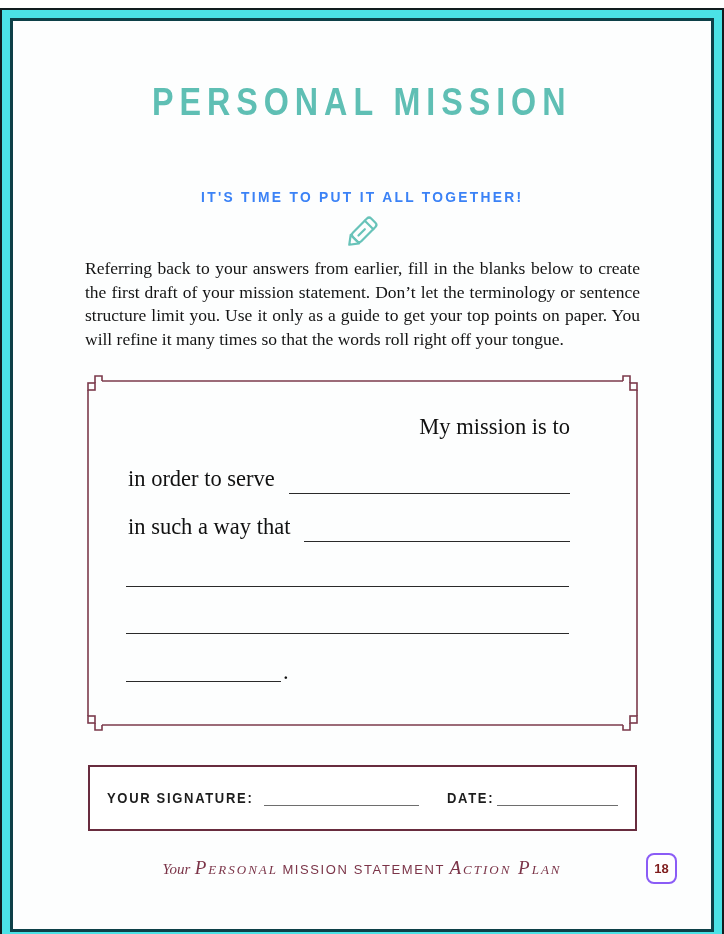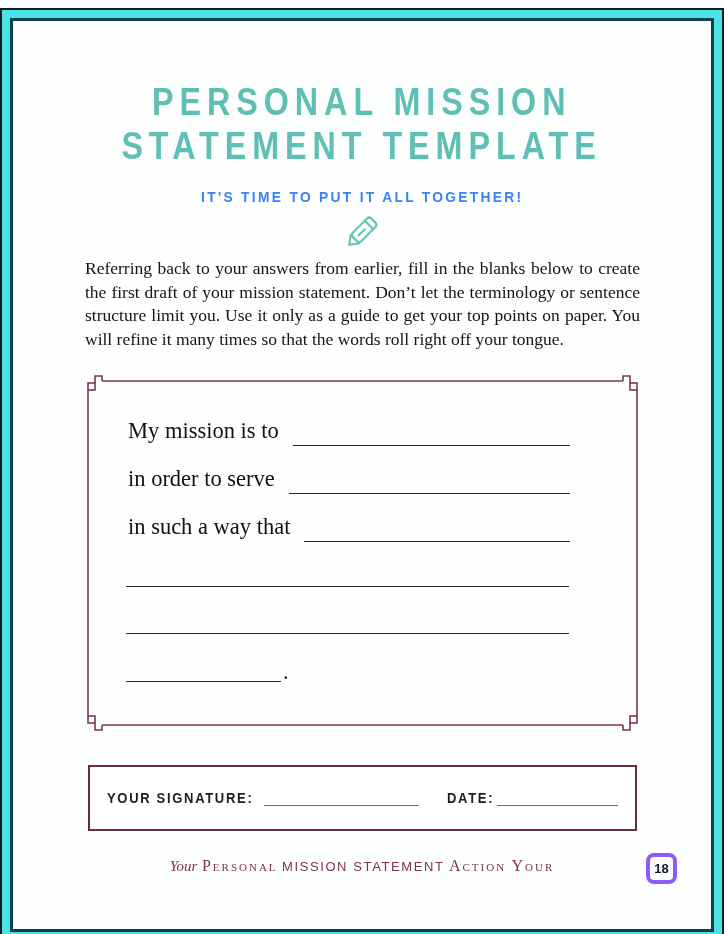--- a/index.html
+++ b/index.html
@@ -44,21 +44,21 @@
   
   .mission-box{position:absolute;left:86px;top:366px;width:553px;height:358px;}
   .mission-box svg.ornate{position:absolute;inset:0;}
   .m-row{
     position:absolute;left:42px;right:69px;height:34px;
     display:flex;align-items:flex-end;
     font-family:"Liberation Serif", serif;font-size:22.5px;color:#111;
     line-height:30px;white-space:nowrap;
   }
   .m-row .m-blank{flex:1;border-bottom:1.6px solid #2a2a2a;margin-left:14px;height:32px;}
-  .m-row1{top:38px;} .m-row2{top:86px;} .m-row3{top:134px;}
+  .m-row1{top:38px;flex-direction:column;} .m-row2{top:86px;} .m-row3{top:134px;}
   .m-line{position:absolute;left:40px;right:70px;border-bottom:1.6px solid #2a2a2a;}
   .m-line4{top:211.5px;} .m-line5{top:258.5px;}
   .m-last{
     position:absolute;left:40px;top:286px;height:22px;
     display:flex;align-items:flex-end;
     font-family:"Liberation Serif", serif;font-size:22.5px;color:#111;
   }
   .m-last .m-short{width:155px;border-bottom:1.6px solid #2a2a2a;height:22px;}
   .m-last .m-period{line-height:20px;margin-left:2px;}
 
@@ -77,42 +77,41 @@
   .sig-blank{border-bottom:1.5px solid #6e6e6e;height:14px;}
   .sig-blank1{flex:1.28;margin-right:28px;}
   .sig-blank2{flex:1;}
 
   
   .footer{
     position:absolute;left:0;right:0;top:849px;text-align:center;
     color:#7b3448;white-space:nowrap;
   }
   .f-your{font-family:"Liberation Serif", serif;font-style:italic;font-size:15px;}
-  .f-caps{font-family:"Liberation Serif", serif;font-variant:small-caps;letter-spacing:2px;font-size:16px;}
+  .f-caps{font-family:"Liberation Serif", serif;font-variant:small-caps;letter-spacing:2px;font-size:19px;font-style:italic;}
   .f-bold{font-family:"Liberation Sans", sans-serif;font-weight:normal;font-size:13px;letter-spacing:1.6px;}
 
   .page-num{
     position:absolute;right:47px;top:845px;width:31px;height:31px;
-    border:4px solid #8b5cf6;border-radius:8px;box-sizing:border-box;
+    border:2px solid #8b5cf6;border-radius:8px;box-sizing:border-box;
     display:flex;align-items:center;justify-content:center;
-    color:#0f172a;font-weight:bold;font-size:13px;background:#fff;
+    color:#7f1d1d;font-weight:bold;font-size:13px;background:#fff;
   }
 </style>
 </head>
 <body>
 
 <div class="page">
 
   <div class="frame-black"></div>
   <div class="frame-cyan"></div>
   <div class="frame-dark"></div>
 
   <div class="title">
     <span class="tline"><span class="squeeze">PERSONAL MISSION</span></span>
-    <span class="tline"><span class="squeeze">STATEMENT TEMPLATE</span></span>
   </div>
 
   <div class="subtitle">
     <span class="squeeze">IT'S TIME TO PUT IT ALL TOGETHER!</span>
   </div>
 
   <div class="pencil-wrap">
     <svg width="48" height="48" viewBox="0 0 48 48">
       <g transform="rotate(135 24 24)" fill="none" stroke="#68c3b9" stroke-width="2.2" stroke-linejoin="round" stroke-linecap="round">
         <rect x="8" y="18" width="26" height="12" rx="3"></rect>
@@ -175,18 +174,18 @@
       <span class="sig-blank sig-blank1"></span>
       <span class="sig-label">DATE:</span>
       <span class="sig-blank sig-blank2"></span>
     </div>
   </div>
 
   <div class="footer">
     <span class="f-your">Your</span>
     <span class="f-caps">Personal</span>
     <span class="f-bold">MISSION STATEMENT</span>
-    <span class="f-caps">Action Your</span>
+    <span class="f-caps">Action Plan</span>
   </div>
 
   <div class="page-num">18</div>
 
 </div>
 
 </body></html>

